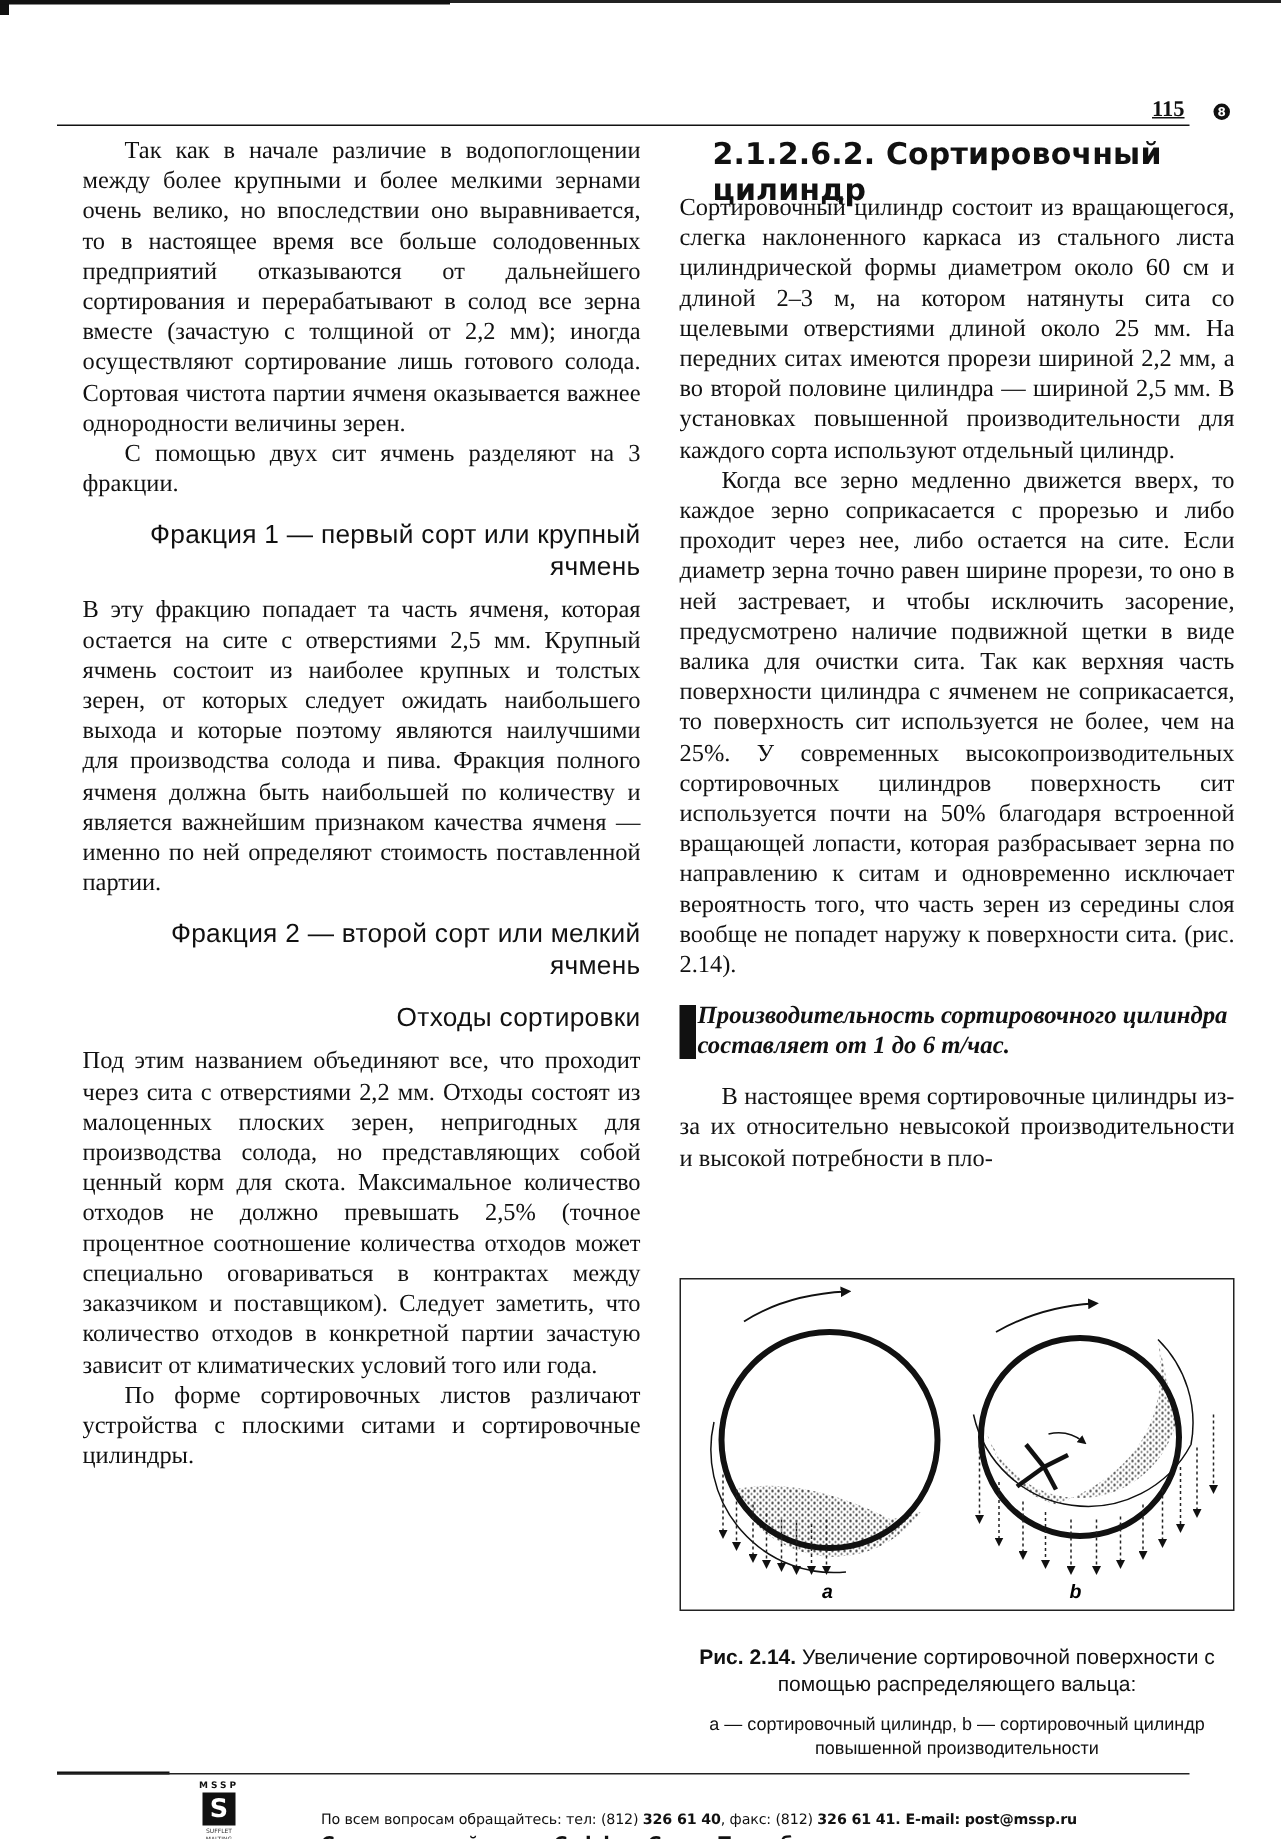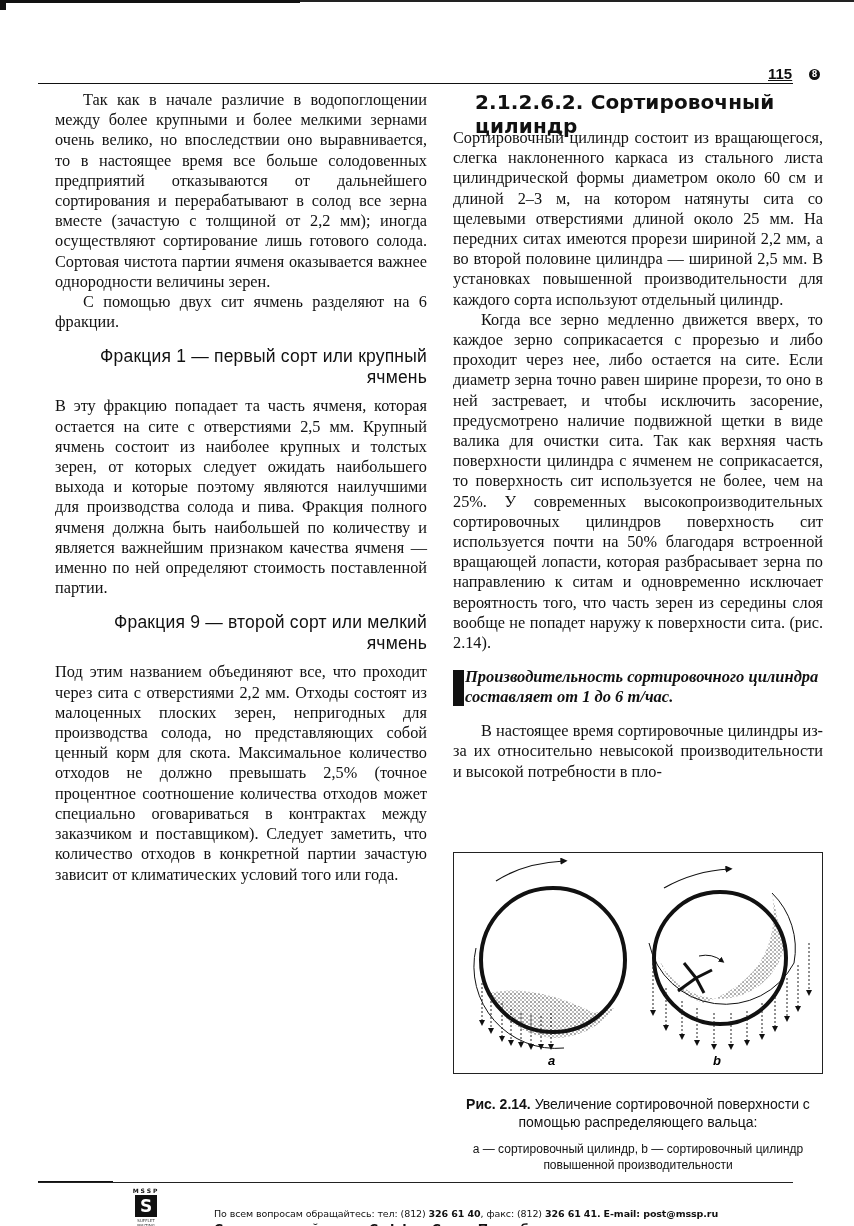--- a/index.html
+++ b/index.html
@@ -1,21 +1,21 @@
 <!DOCTYPE html>
 <html><head>
 <meta charset="utf-8">
 <style>
   html, body { margin:0; padding:0; background:#fff; }
   body { width:854px; height:1226px; position:relative; overflow:hidden; color:#111; }
   .topbar { position:absolute; left:0; top:0; width:300px; height:3px; background:#111; }
   .topbar2 { position:absolute; left:300px; top:0; width:585px; height:2px; background:#222; }
   .corner { position:absolute; left:0; top:0; width:6px; height:10px; background:#111; }
   .header-rule { position:absolute; left:38px; top:83px; width:755px; height:1px; background:#111; }
-  .page-num { position:absolute; left:768px; top:65px; font-family:Liberation Sans, sans-serif; font-weight:bold; font-size:15px; text-decoration:underline;text-align:center; }
+  .page-num { position:absolute; left:768px; top:65px; font-family:Liberation Serif, serif; font-weight:bold; font-size:15px; text-decoration:underline;text-align:center; }
   .page-mark { position:absolute; left:809px; top:69px; width:11px; height:11px; border-radius:50%; background:#111; color:#fff; font-family:"DejaVu Sans", sans-serif; font-size:8px; line-height:11px; text-align:center; font-weight:bold; }
 
   .col { position:absolute; font-family:"Liberation Serif", serif; font-size:16.3px; line-height:20.2px; text-align:justify; }
   .col-left { left:55px; top:90px; width:372px; }
   .col-right { left:453px; top:128px; width:370px; }
   .col p { margin:0; }
   .indent { text-indent:28px; }
   .h3 { font-family:"Liberation Sans", sans-serif; font-size:17.5px; line-height:21px; margin:14px 0 8px 0; text-align:right; letter-spacing:0.2px; }
   .h2 { position:absolute; left:453px; top:90px; font-family:"DejaVu Sans", sans-serif; font-weight:bold; font-size:20px; letter-spacing:0.1px;margin-left:22px; }
   .callout { position:relative; margin:14px 0 14px 0; padding-left:12px; font-family:"Liberation Serif", serif; font-weight:bold; font-style:italic; font-size:16.5px; line-height:20px; text-align:left; }
@@ -44,25 +44,27 @@
 <div class="corner"></div>
 <div class="topbar"></div>
 <div class="topbar2"></div>
 
 <div class="page-num">115</div>
 <div class="page-mark">8</div>
 <div class="header-rule"></div>
 
 <div class="col col-left">
   <p class="indent">Так как в начале различие в водопоглощении между более крупными и более мелкими зернами очень велико, но впоследствии оно выравнивается, то в настоящее время все больше солодовенных предприятий отказываются от дальнейшего сортирования и перерабатывают в солод все зерна вместе (зачастую с толщиной от 2,2 мм); иногда осуществляют сортирование лишь готового солода. Сортовая чистота партии ячменя оказывается важнее однородности величины зерен.</p>
-  <p class="indent">С помощью двух сит ячмень разделяют на 6 фракции.</p>
+  <p class="indent">С помощью двух сит ячмень разделяют на 3 фракции.</p>
   <div class="h3">Фракция 1 — первый сорт или крупный ячмень</div>
   <p>В эту фракцию попадает та часть ячменя, которая остается на сите с отверстиями 2,5 мм. Крупный ячмень состоит из наиболее крупных и толстых зерен, от которых следует ожидать наибольшего выхода и которые поэтому являются наилучшими для производства солода и пива. Фракция полного ячменя должна быть наибольшей по количеству и является важнейшим признаком качества ячменя — именно по ней определяют стоимость поставленной партии.</p>
-  <div class="h3">Фракция 9 — второй сорт или мелкий ячмень</div>
+  <div class="h3">Фракция 2 — второй сорт или мелкий ячмень</div>
+  <div class="h3">Отходы сортировки</div>
   <p>Под этим названием объединяют все, что проходит через сита с отверстиями 2,2 мм. Отходы состоят из малоценных плоских зерен, непригодных для производства солода, но представляющих собой ценный корм для скота. Максимальное количество отходов не должно превышать 2,5% (точное процентное соотношение количества отходов может специально оговариваться в контрактах между заказчиком и поставщиком). Следует заметить, что количество отходов в конкретной партии зачастую зависит от климатических условий того или года.</p>
+  <p class="indent">По форме сортировочных листов различают устройства с плоскими ситами и сортировочные цилиндры.</p>
 </div>
 
 <div class="h2">2.1.2.6.2. Сортировочный цилиндр</div>
 <div class="col col-right">
   <p>Сортировочный цилиндр состоит из вращающегося, слегка наклоненного каркаса из стального листа цилиндрической формы диаметром около 60 см и длиной 2–3 м, на котором натянуты сита со щелевыми отверстиями длиной около 25 мм. На передних ситах имеются прорези шириной 2,2 мм, а во второй половине цилиндра — шириной 2,5 мм. В установках повышенной производительности для каждого сорта используют отдельный цилиндр.</p>
   <p class="indent">Когда все зерно медленно движется вверх, то каждое зерно соприкасается с прорезью и либо проходит через нее, либо остается на сите. Если диаметр зерна точно равен ширине прорези, то оно в ней застревает, и чтобы исключить засорение, предусмотрено наличие подвижной щетки в виде валика для очистки сита. Так как верхняя часть поверхности цилиндра с ячменем не соприкасается, то поверхность сит используется не более, чем на 25%. У современных высокопроизводительных сортировочных цилиндров поверхность сит используется почти на 50% благодаря встроенной вращающей лопасти, которая разбрасывает зерна по направлению к ситам и одновременно исключает вероятность того, что часть зерен из середины слоя вообще не попадет наружу к поверхности сита. (рис. 2.14).</p>
   <div class="callout">
     <div class="callout-bar"></div>
     <span>Производительность сортировочного цилиндра составляет от 1 до 6 т/час.</span>
   </div>

